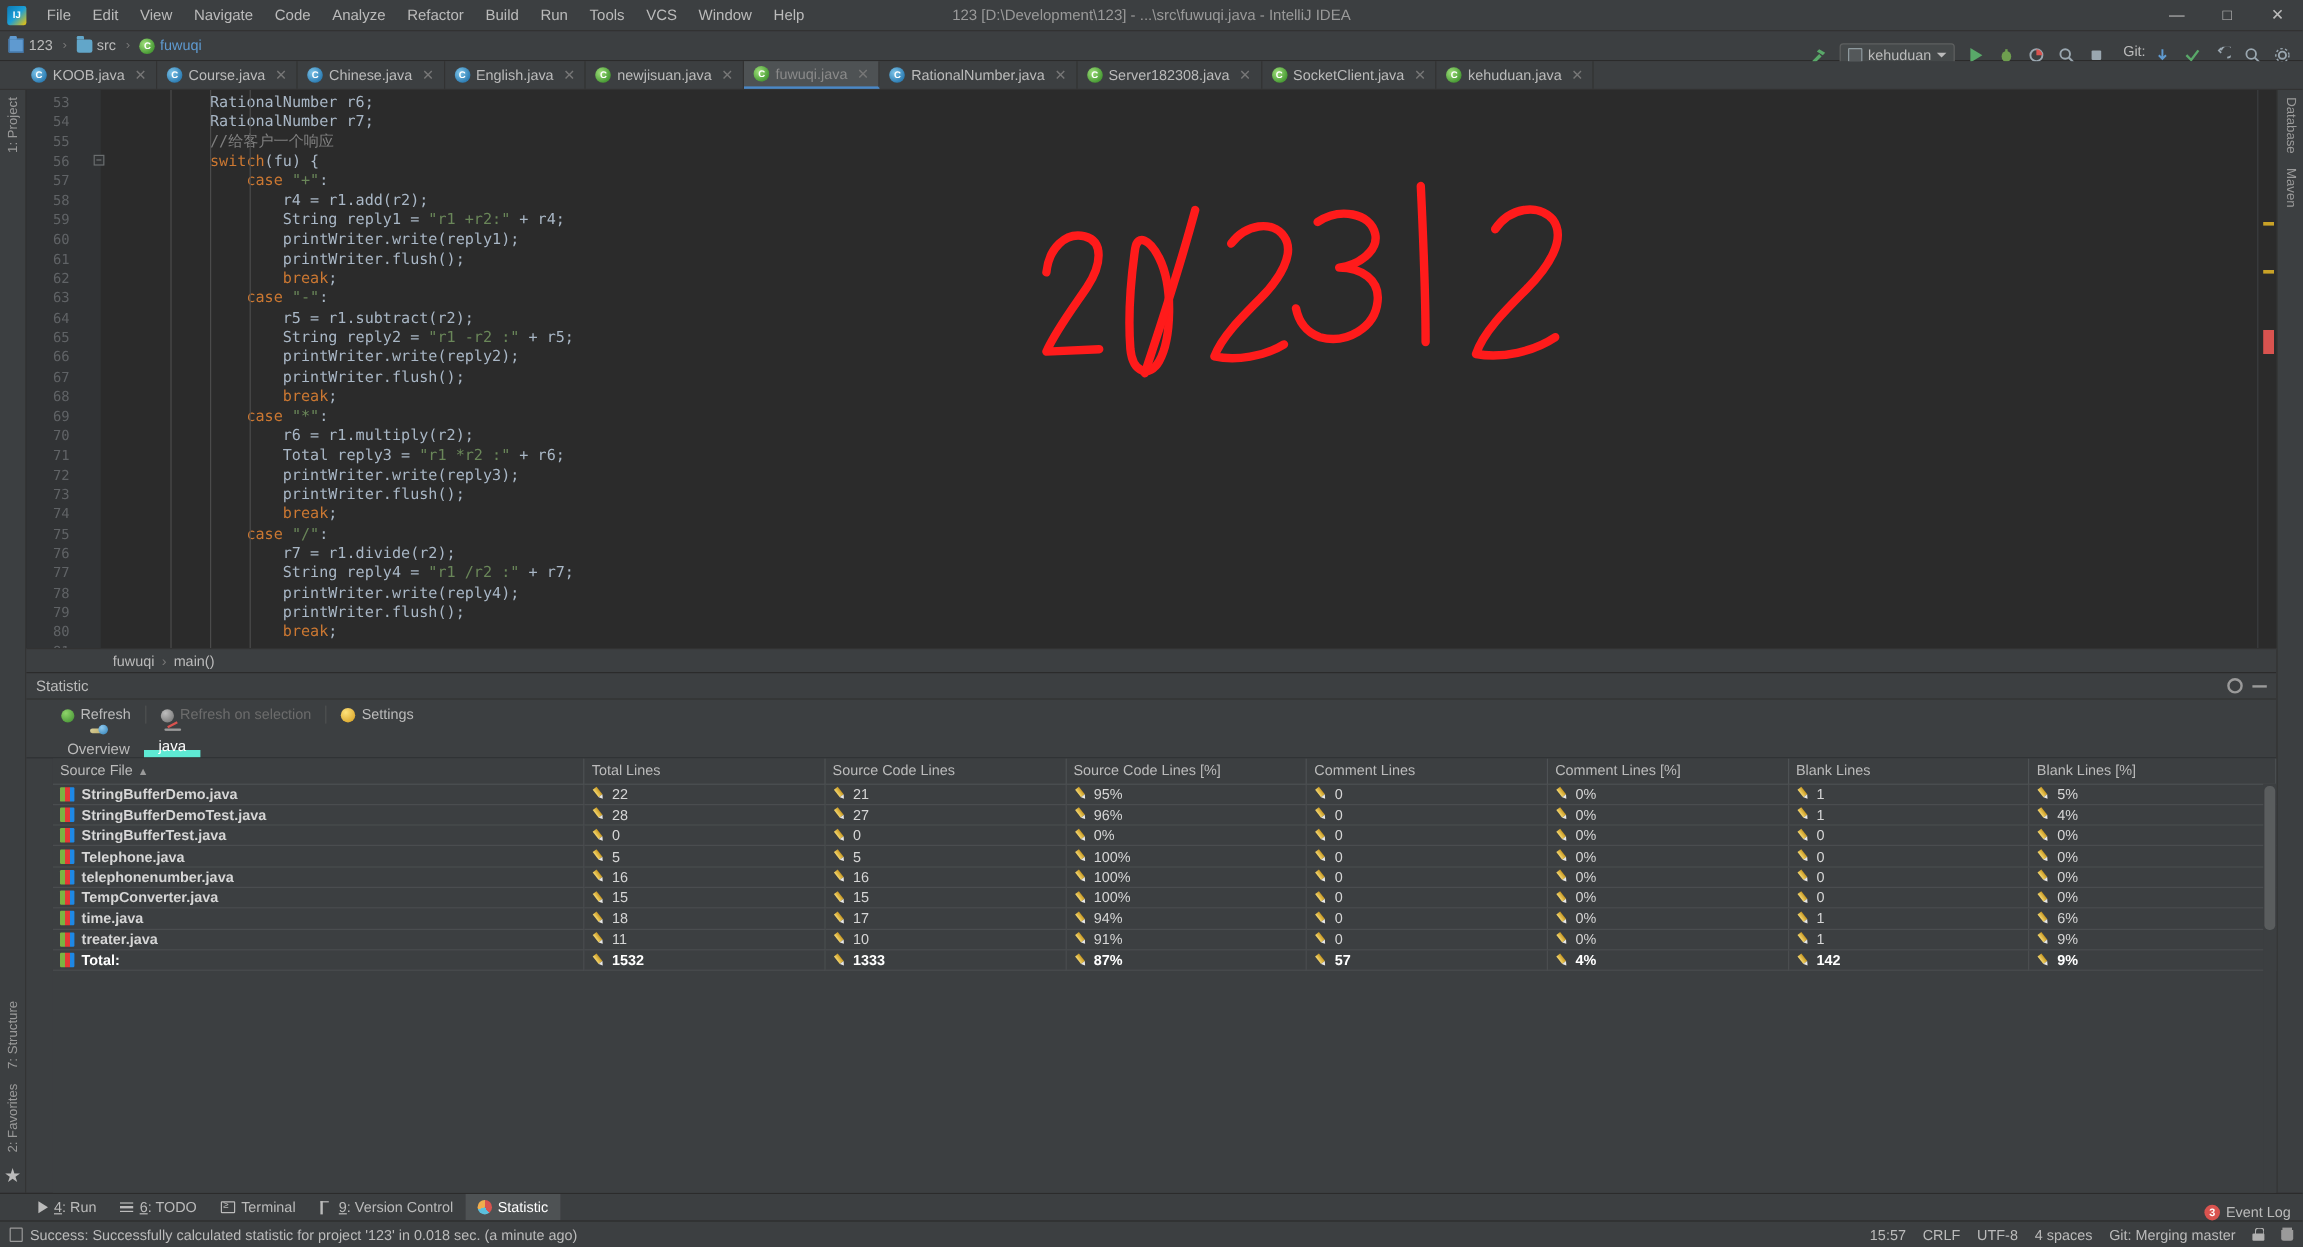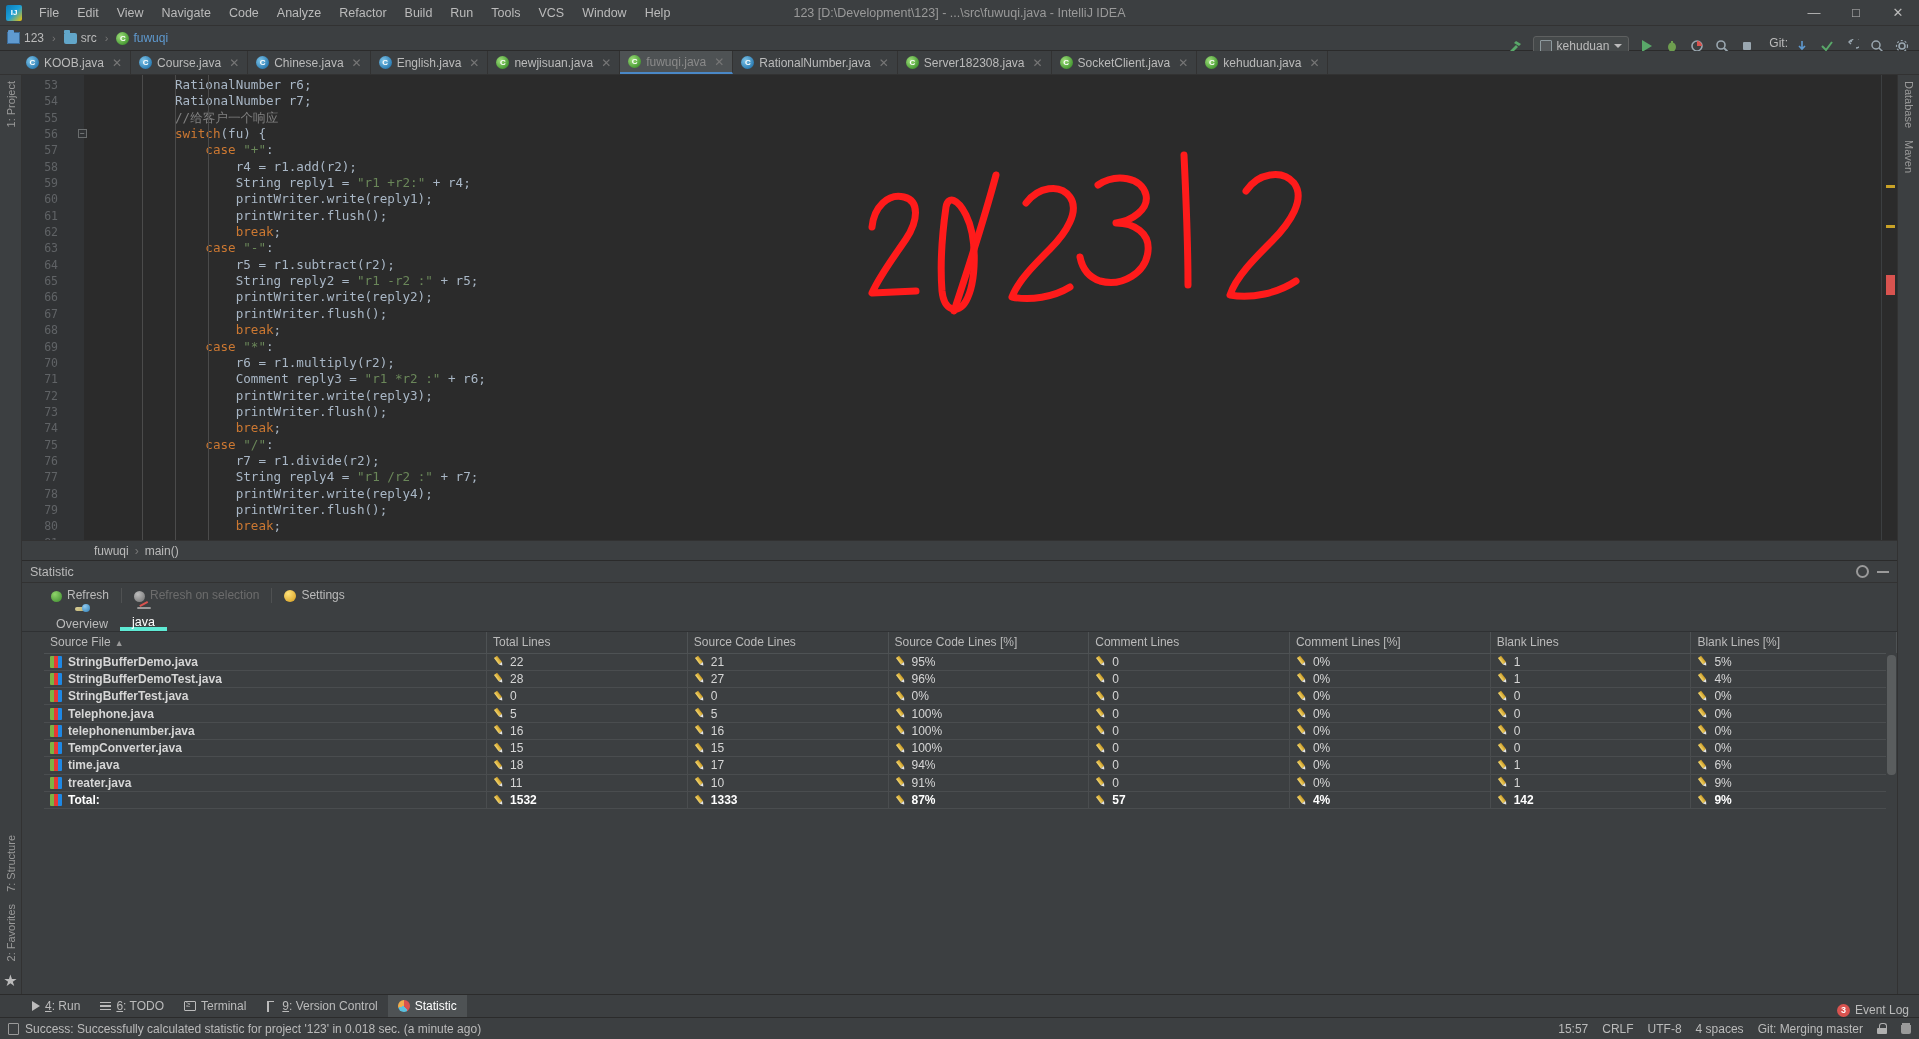--- a/index.html
+++ b/index.html
@@ -162,21 +162,21 @@
   .sb-sep { width: 1px; height: 15px; background: #4f5152; margin: 0 3px; }
   .dot-green { width: 11px; height: 11px; border-radius: 50%; background: radial-gradient(circle at 35% 30%, #8fd46a, #3c8b2e); }
   .dot-mag { width: 11px; height: 11px; border-radius: 50%; background: radial-gradient(circle at 35% 30%, #bdbdbd, #6d6d6d); }
   .dot-yellow { width: 12px; height: 12px; border-radius: 50%; background: radial-gradient(circle at 35% 30%, #ffe27a, #d39b1c); }
 
   .stat-tabs {
     height: 25px; display: flex; align-items: stretch; padding-left: 22px; flex: 0 0 25px;
     border-bottom: 1px solid #2f3133;
   }
   .stab { display: flex; align-items: center; gap: 6px; padding: 0 12px; font-size: 12.5px; color: #bbbbbb; flex-direction: column; }
-  .stab.active { border-bottom: 4px solid #5eead4; color: #ffffff; }
+  .stab.active { border-bottom: 6px solid #5eead4; color: #ffffff; }
   .ic-overview { width: 14px; height: 13px; background: linear-gradient(135deg,#d8cf9a,#b6a55e); border-radius: 2px; position: relative;}
   .ic-overview::after{content:"";position:absolute;right:-1px;bottom:-1px;width:8px;height:8px;border-radius:50%;
                       background:radial-gradient(circle at 35% 30%,#8fc9ef,#2f7fb5);}
   .ic-chart { width: 14px; height: 13px; background: #f0f0f0; border: 1px solid #9a9a9a; border-radius: 1px; position: relative; }
   .ic-chart::after{content:"";position:absolute;left:2px;bottom:2px;width:9px;height:1.5px;background:#d9534f;
                    transform: rotate(-28deg); transform-origin: left bottom;}
 
   
   .table-area { flex: 1 1 auto; display: flex; min-height: 0; }
   .table-scroll { flex: 1 1 auto; overflow: hidden; background: #3c3f41; margin-left: 22px; position: relative; }
@@ -497,21 +497,21 @@
             <div class="cl"><span class="ident">                    printWriter.flush();</span></div>
             <div class="cl"><span class="ident">                    </span><span class="kw">break</span><span class="ident">;</span></div>
             <div class="cl"><span class="ident">                </span><span class="kw">case</span><span class="ident"> </span><span class="str">"-"</span><span class="ident">:</span></div>
             <div class="cl"><span class="ident">                    r5 = r1.subtract(r2);</span></div>
             <div class="cl"><span class="ident">                    String reply2 = </span><span class="str">"r1 -r2 :"</span><span class="ident"> + r5;</span></div>
             <div class="cl"><span class="ident">                    printWriter.write(reply2);</span></div>
             <div class="cl"><span class="ident">                    printWriter.flush();</span></div>
             <div class="cl"><span class="ident">                    </span><span class="kw">break</span><span class="ident">;</span></div>
             <div class="cl"><span class="ident">                </span><span class="kw">case</span><span class="ident"> </span><span class="str">"*"</span><span class="ident">:</span></div>
             <div class="cl"><span class="ident">                    r6 = r1.multiply(r2);</span></div>
-            <div class="cl"><span class="ident">                    Comment reply3 = </span><span class="str">"r1 *r2 :"</span><span class="ident"> + r6;</span></div>
+            <div class="cl"><span class="ident">                    Total reply3 = </span><span class="str">"r1 *r2 :"</span><span class="ident"> + r6;</span></div>
             <div class="cl"><span class="ident">                    printWriter.write(reply3);</span></div>
             <div class="cl"><span class="ident">                    printWriter.flush();</span></div>
             <div class="cl"><span class="ident">                    </span><span class="kw">break</span><span class="ident">;</span></div>
             <div class="cl"><span class="ident">                </span><span class="kw">case</span><span class="ident"> </span><span class="str">"/"</span><span class="ident">:</span></div>
             <div class="cl"><span class="ident">                    r7 = r1.divide(r2);</span></div>
             <div class="cl"><span class="ident">                    String reply4 = </span><span class="str">"r1 /r2 :"</span><span class="ident"> + r7;</span></div>
             <div class="cl"><span class="ident">                    printWriter.write(reply4);</span></div>
             <div class="cl"><span class="ident">                    printWriter.flush();</span></div>
             <div class="cl"><span class="ident">                    </span><span class="kw">break</span><span class="ident">;</span></div>
           </div>

